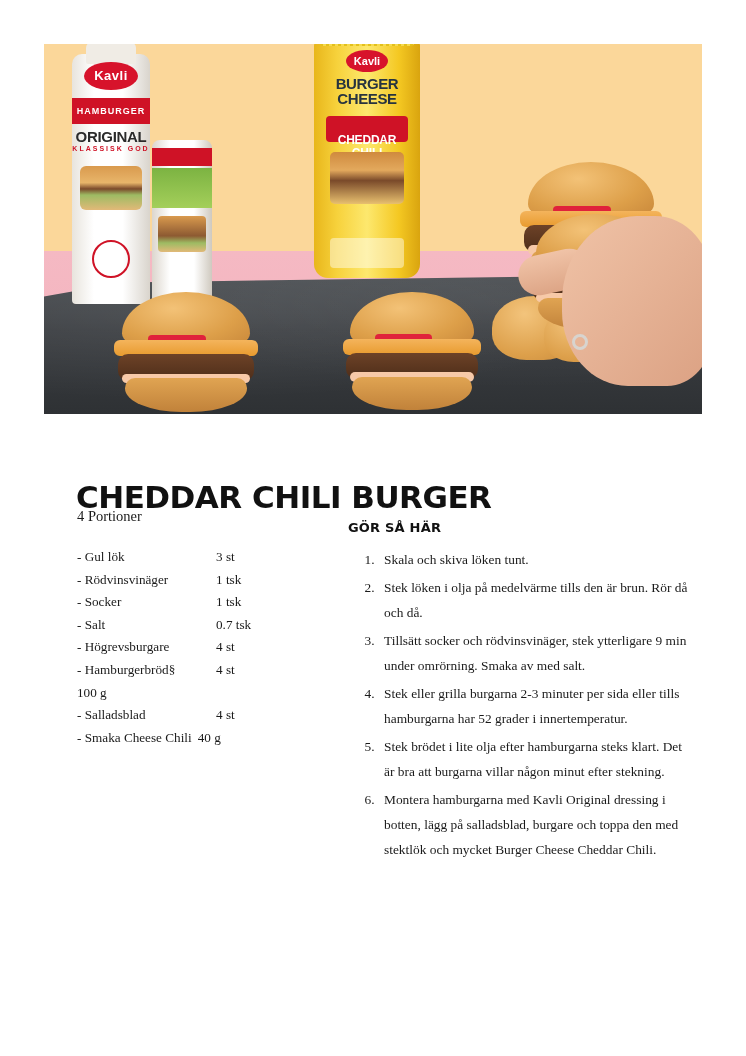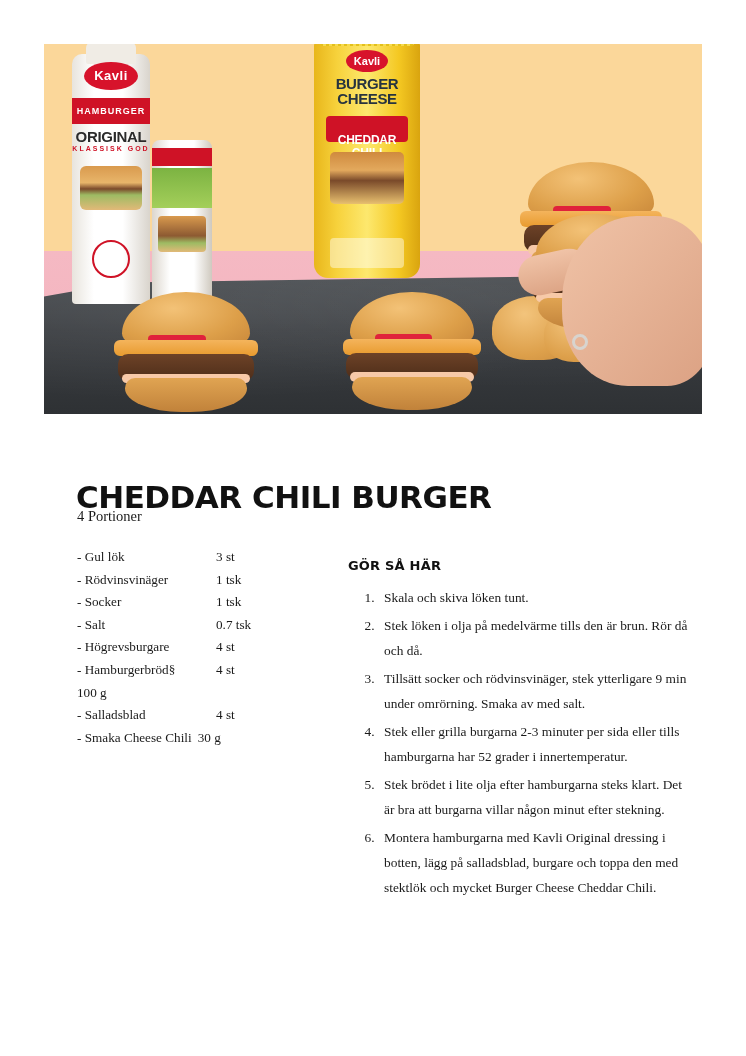--- a/index.html
+++ b/index.html
@@ -308,21 +308,20 @@
     width: 348px;
   }
   .steps-head {
     font-family: "DejaVu Sans", sans-serif;
     font-weight: bold;
     font-size: 13px;
     letter-spacing: .2px;
     color: #111;
     margin-bottom: 12px;
     text-transform: uppercase;
-    margin-top: 38px;
   }
   ol.steps {
     margin: 4px;
     padding-left: 26px;
     font-size: 13.4px;
     line-height: 25px;
     color: #1a1a1a;
   }
   ol.steps li { margin-bottom: 3px; padding-left: 6px; }
 </style>
@@ -437,21 +436,21 @@
     </div>
     <div class="ing-row wide">
       <span class="ing-amt">100 g</span>
     </div>
     <div class="ing-row">
       <span class="ing-name">- Salladsblad</span>
       <span class="ing-amt">4 st</span>
     </div>
     <div class="ing-row wide">
       <span class="ing-name">- Smaka Cheese Chili</span>
-      <span class="ing-amt">30 g</span>
+      <span class="ing-amt">40 g</span>
     </div>
   </div>
 
   <div class="steps-col">
     <div class="steps-head">GÖR SÅ HÄR</div>
     <ol class="steps">
       <li>Skala och skiva löken tunt.</li>
       <li>Stek löken i olja på medelvärme tills den är brun. Rör då och då.</li>
       <li>Tillsätt socker och rödvinsvinäger, stek ytterligare 9 min under omrörning. Smaka av med salt.</li>
       <li>Stek eller grilla burgarna 2-3 minuter per sida eller tills hamburgarna har 52 grader i innertemperatur.</li>

